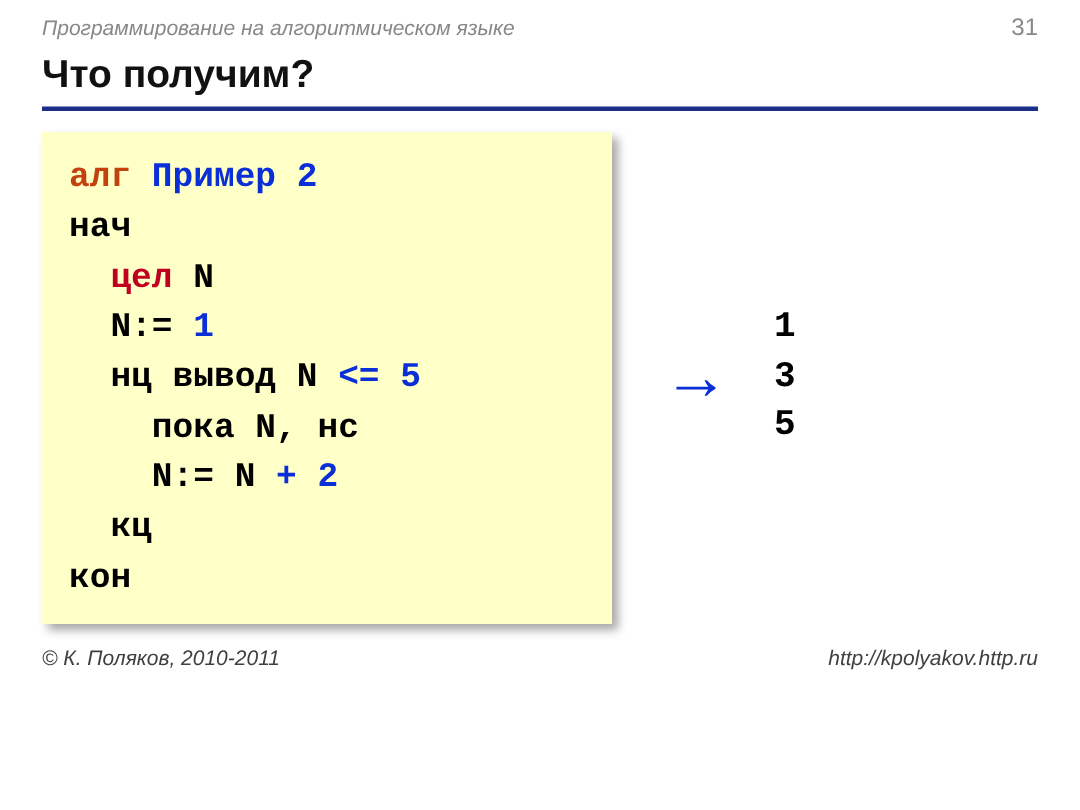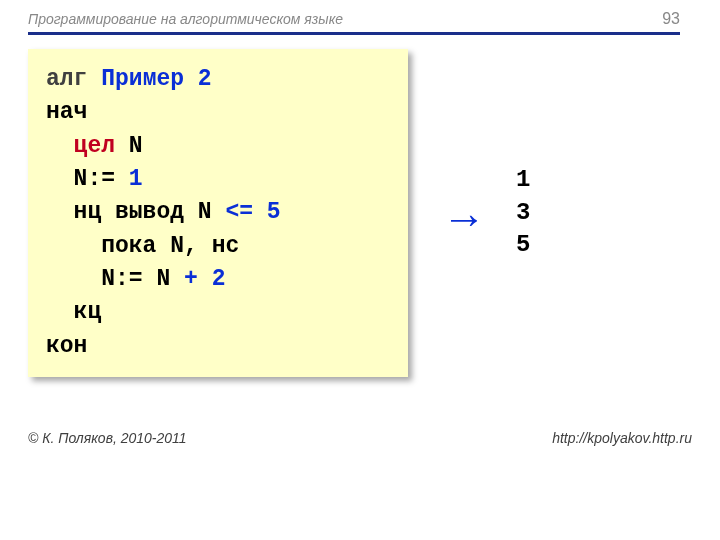--- a/index.html
+++ b/index.html
@@ -1,35 +1,35 @@
 <!DOCTYPE html>
 <html><head>
 <meta charset="utf-8">
 <style>
   * { box-sizing: border-box; margin: 0; padding: 0; }
   html, body { width: 720px; height: 540px; font-family: Arial, sans-serif; background: #fff; overflow: hidden; }
-  .slide { width: 720px; height: 456px; position: relative; padding: 10px 40px 34px 28px; }
+  .slide { width: 720px; height: 456px; position: relative; padding: 10px 28px 34px 28px; }
   .topbar { display: flex; justify-content: space-between; align-items: baseline; font-style: italic; color: #888; font-size: 14px; margin-bottom: 4px; }
   .pagenum { color: #888; font-size: 16px; font-style: normal; }
   .title { font-size: 26px; font-weight: bold; color: #111; padding: 2px 0 6px 0; }
   .title-rule { height: 3px; background: #1a2e8a; margin: 0 0 14px 0; }
   .content { display: flex; align-items: center; gap: 34px; }
   .codebox {
     background: #ffffc8;
     box-shadow: 4px 4px 6px rgba(0,0,0,0.35);
     padding: 14px 28px 14px 18px;
     font-family: "Courier New", monospace;
     font-size: 23px;
     font-weight: bold;
     line-height: 1.45;
     color: #000;
     white-space: pre;
     min-width: 380px;
   }
-  .kw-decl { color: #404040; }
+  .kw-decl { color: #c2410c; }
   .kw-name { color: #0a2fd6; }
   .kw-type { color: #c00020; margin-top: 24px; }
   .lit { color: #0a2fd6; }
   .output-col { display: flex; align-items: center; gap: 30px; }
   .arrow { color: #0a2fd6; font-size: 44px; font-weight: bold; line-height: 1; }
   .outbox {
     font-family: "Courier New", monospace;
     font-size: 24px;
     font-weight: bold;
     line-height: 1.35;
@@ -42,23 +42,24 @@
     color: #404040; font-style: italic; font-size: 14px;
   }
 </style>
 </head>
 <body>
 
 <div class="slide">
 
   <div class="topbar">
     <span>Программирование на алгоритмическом языке</span>
-    <span class="pagenum">93</span>
+    <span class="pagenum">31</span>
   </div>
 
+  <div class="title">Что получим?</div>
   <div class="title-rule"></div>
 
   <div class="content">
 
     <div class="codebox"><span class="kw-decl">алг</span><span class="kw-name"> Пример 2</span>
 <span>нач</span>
   <span class="kw-type">цел</span><span> N</span>
 <span>  N:= </span><span class="lit">1</span>
 <span>  нц вывод N </span><span class="lit">&lt;=</span><span> </span><span class="lit">5</span>
 <span>    пока N, нс</span>

